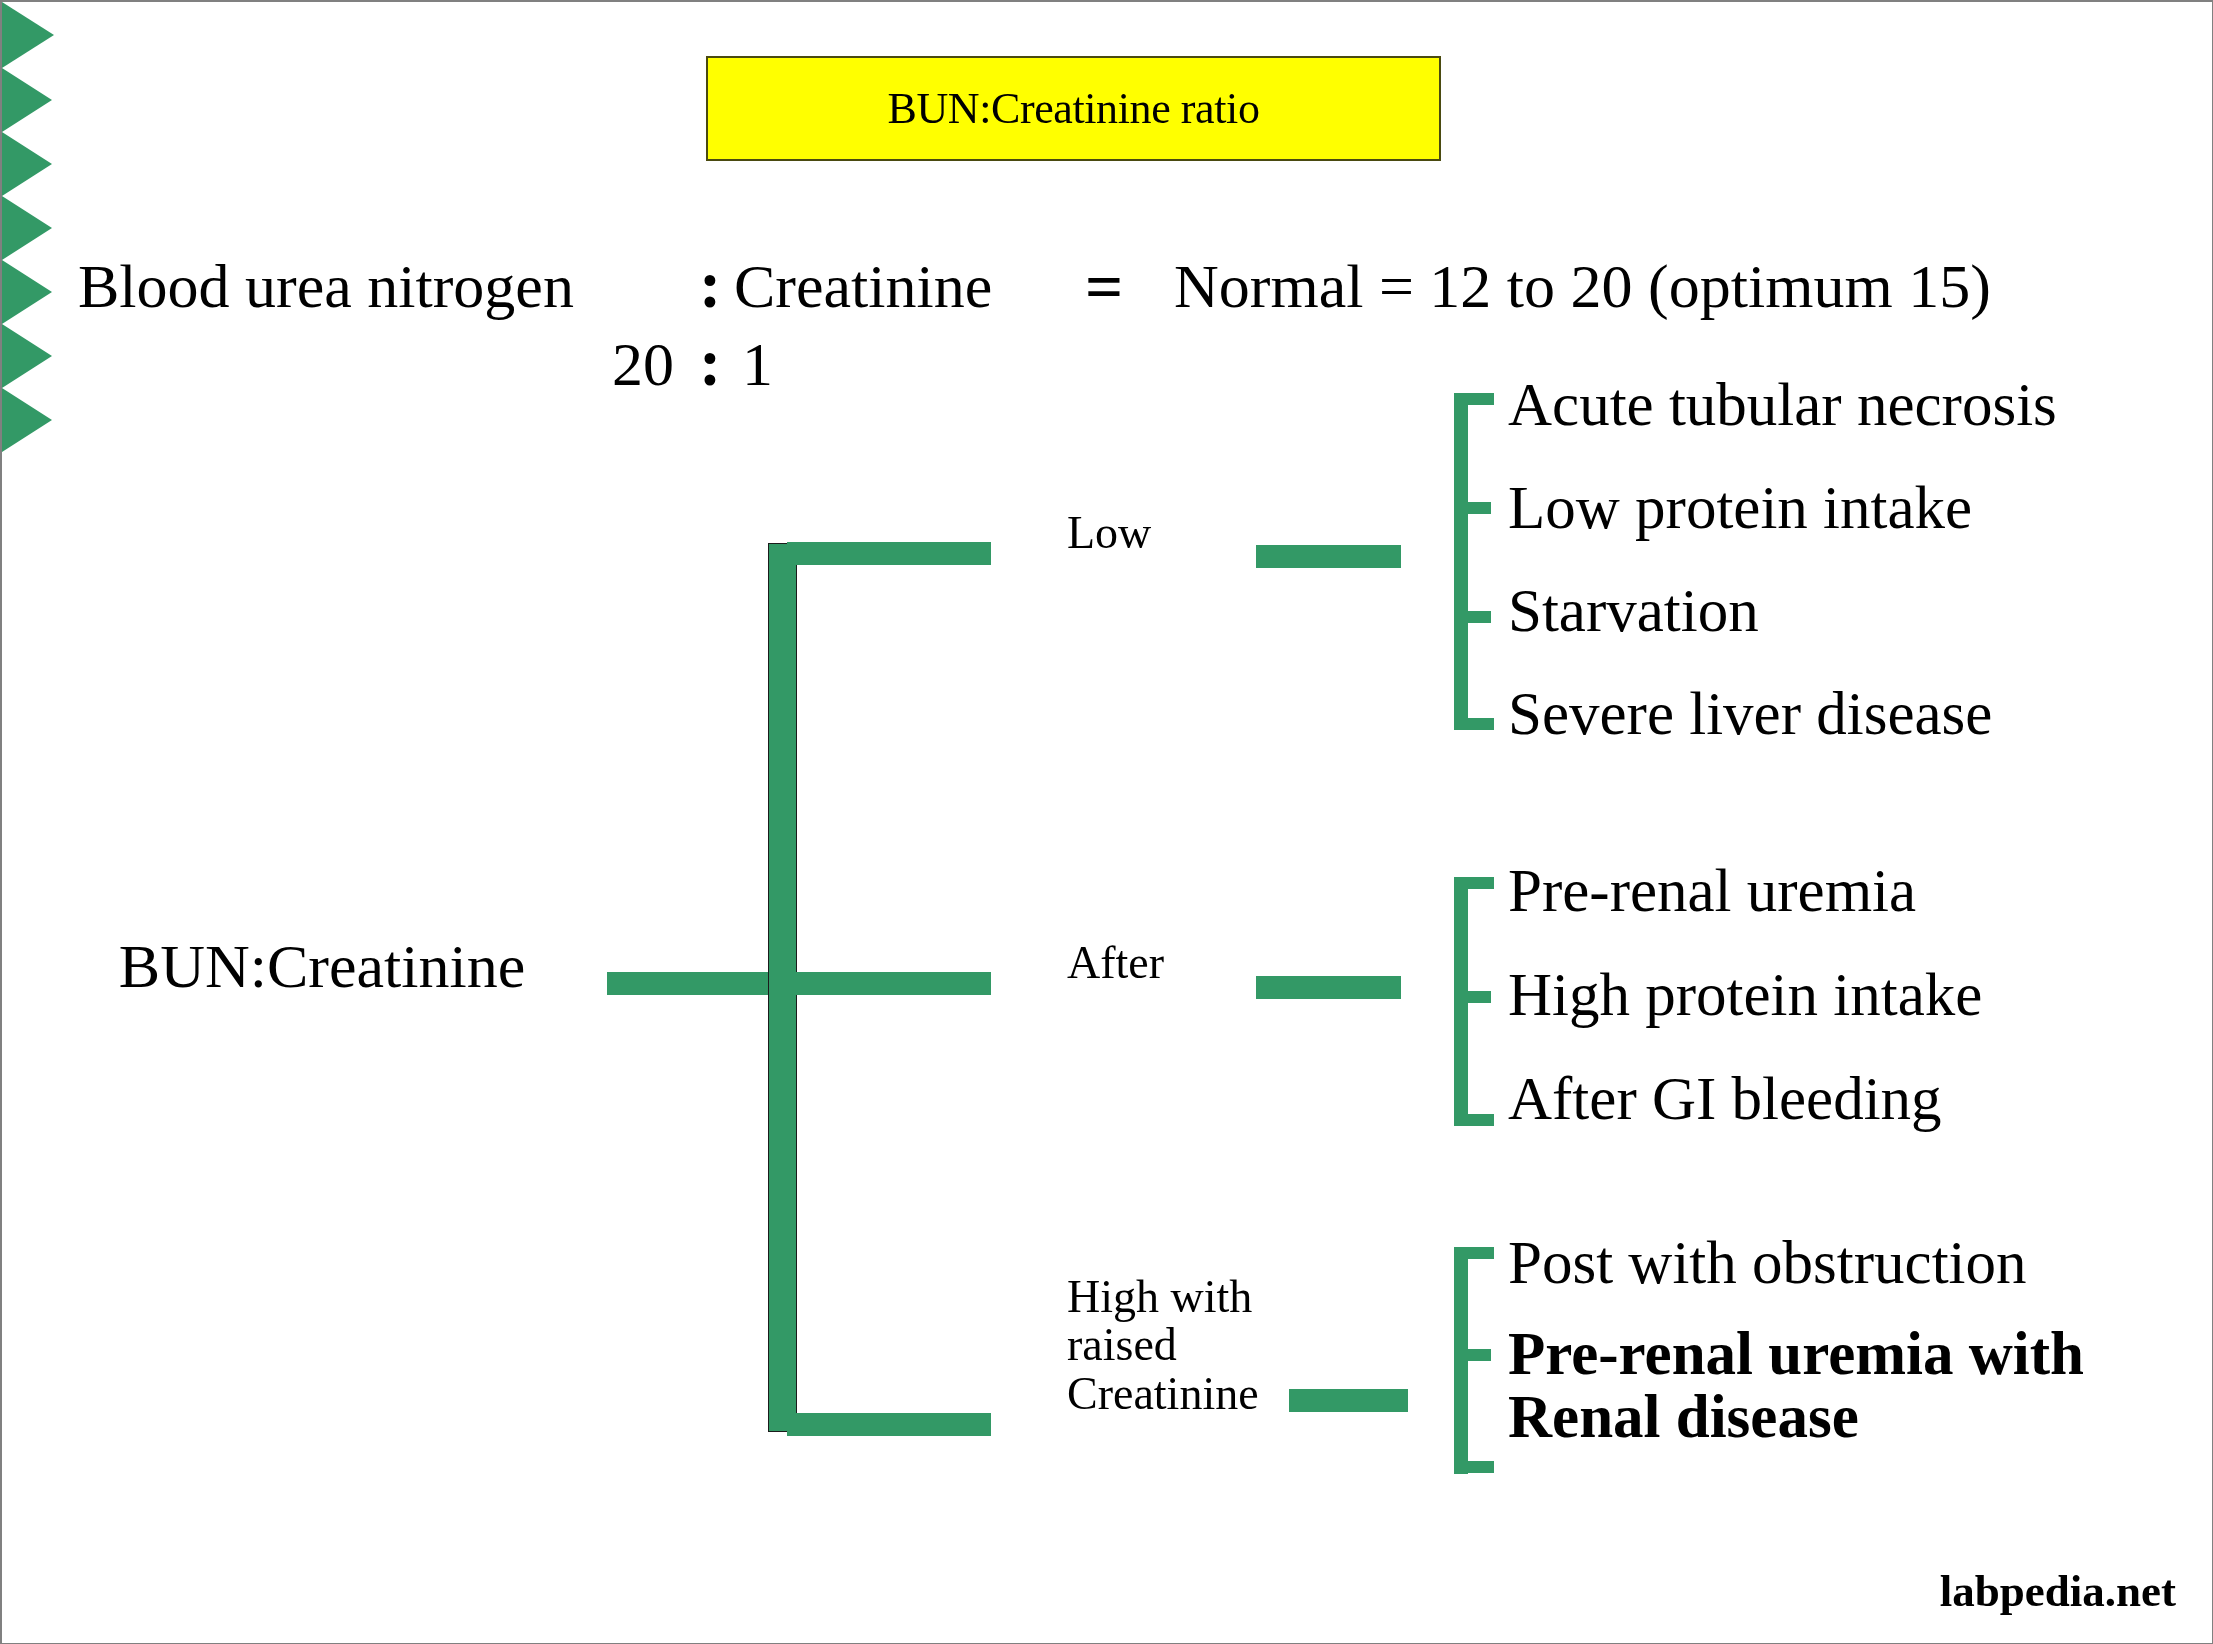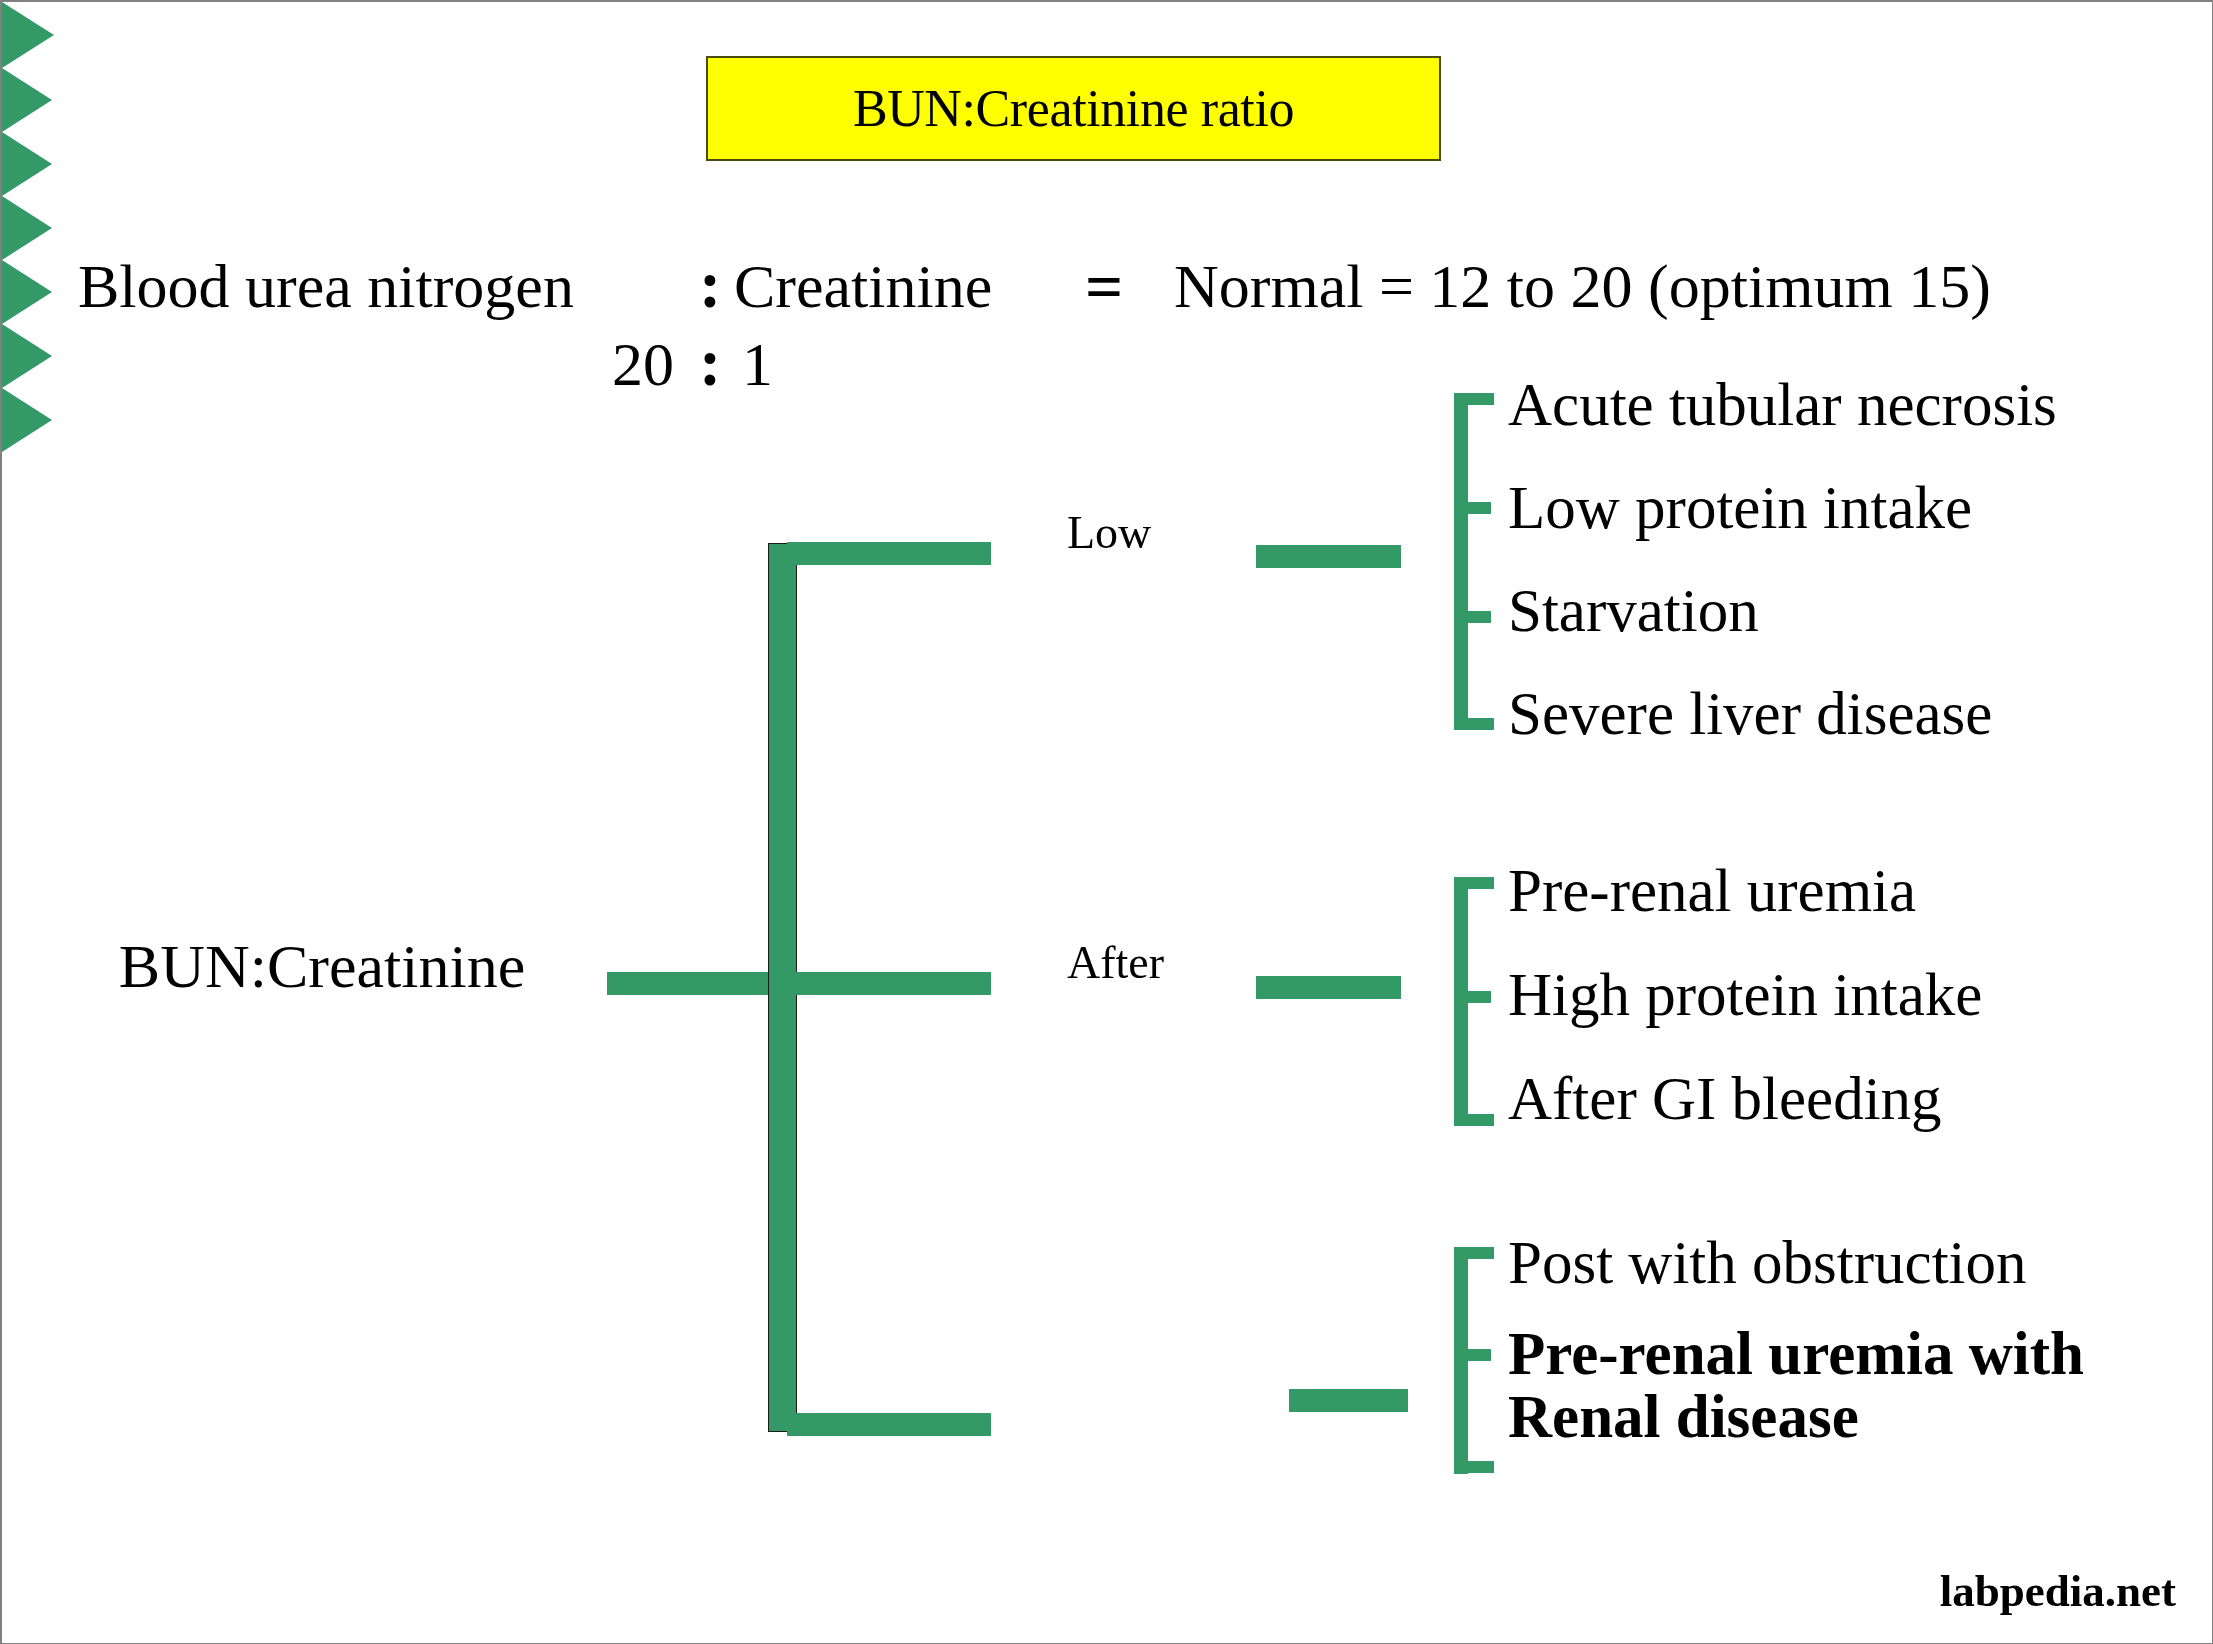--- a/index.html
+++ b/index.html
@@ -27,21 +27,21 @@
     width: 735px;
     height: 105px;
     background: #FFFF00;
     border: 2.6px solid #4a4a10;
     box-sizing: border-box;
     display: flex;
     align-items: center;
     justify-content: center;
   }
   #title-text {
-    font-size: 52px;
+    font-size: 44px;
     line-height: 1;
     white-space: nowrap;
     letter-spacing: -0.4px;
   }
 
   
   .formula-part {
     position: absolute;
     font-size: 62px;
     line-height: 1.05;
@@ -236,20 +236,21 @@
   <div id="branch-low-head"></div>
 
   <div class="grn" id="branch-high-shaft"></div>
   <div id="branch-high-head"></div>
 
   <div class="grn" id="branch-hr-shaft"></div>
   <div id="branch-hr-head"></div>
 
   <div class="stage-label" id="label-low">Low</div>
   <div class="stage-label" id="label-high">After</div>
+  <div class="stage-label" id="label-hr">High with raised Creatinine</div>
 
   <div class="grn" id="arrow2-low-shaft"></div>
   <div id="arrow2-low-head"></div>
 
   <div class="grn" id="arrow2-high-shaft"></div>
   <div id="arrow2-high-head"></div>
 
   <div class="grn" id="arrow2-hr-shaft"></div>
   <div id="arrow2-hr-head"></div>
 

